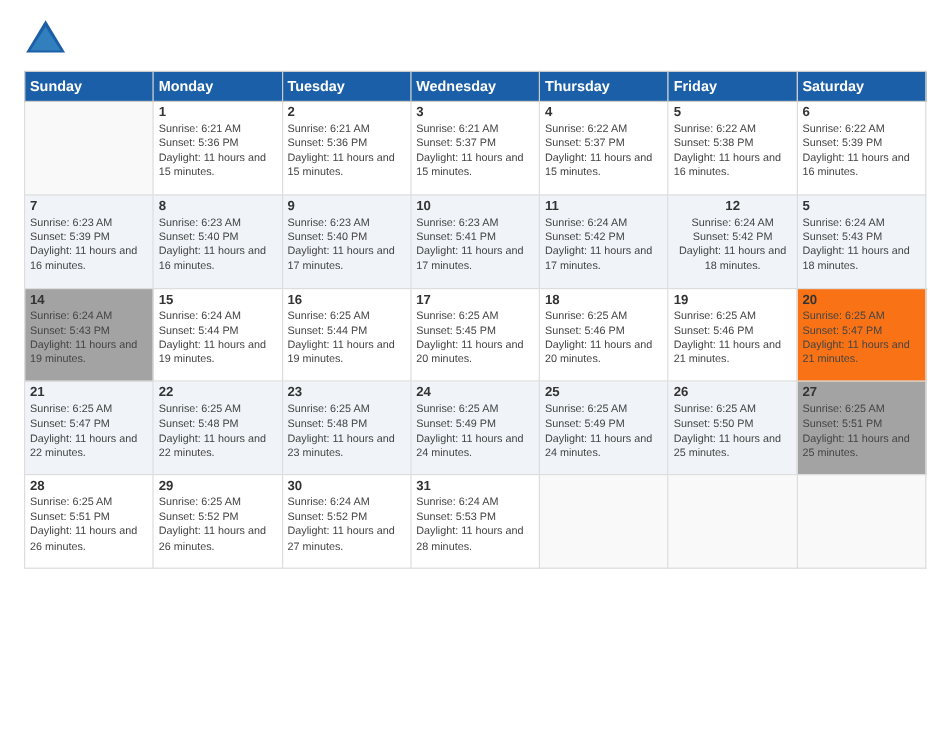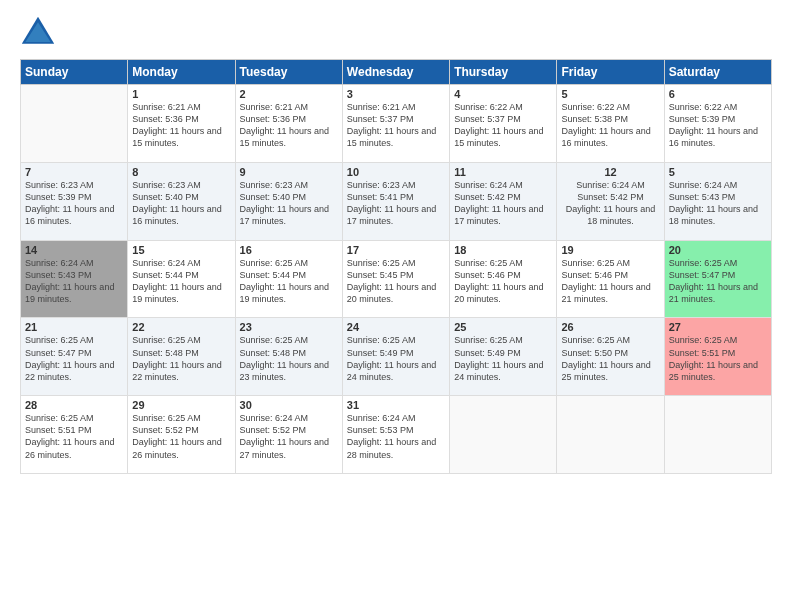--- a/index.html
+++ b/index.html
@@ -216,21 +216,21 @@
             <div class="day-info">Sunrise: 6:25 AM<br>Sunset: 5:45 PM<br>Daylight: 11 hours and 20 minutes.</div>
           </td>
           <td style="background: rgb(255, 255, 255);">
             <span class="day-num">18</span>
             <div class="day-info">Sunrise: 6:25 AM<br>Sunset: 5:46 PM<br>Daylight: 11 hours and 20 minutes.</div>
           </td>
           <td style="background: rgb(255, 255, 255);">
             <span class="day-num">19</span>
             <div class="day-info">Sunrise: 6:25 AM<br>Sunset: 5:46 PM<br>Daylight: 11 hours and 21 minutes.</div>
           </td>
-          <td style="background: #86efac;">
+          <td style="background: #f97316;">
             <span class="day-num">20</span>
             <div class="day-info">Sunrise: 6:25 AM<br>Sunset: 5:47 PM<br>Daylight: 11 hours and 21 minutes.</div>
           </td>
         </tr>
         <tr>
           <td style="background: rgb(240, 244, 248); margin-top: 32px;">
             <span class="day-num">21</span>
             <div class="day-info">Sunrise: 6:25 AM<br>Sunset: 5:47 PM<br>Daylight: 11 hours and 22 minutes.</div>
           </td>
           <td style="background: rgb(240, 244, 248);">
@@ -246,21 +246,21 @@
             <div class="day-info">Sunrise: 6:25 AM<br>Sunset: 5:49 PM<br>Daylight: 11 hours and 24 minutes.</div>
           </td>
           <td style="background: rgb(240, 244, 248);">
             <span class="day-num">25</span>
             <div class="day-info">Sunrise: 6:25 AM<br>Sunset: 5:49 PM<br>Daylight: 11 hours and 24 minutes.</div>
           </td>
           <td style="background: rgb(240, 244, 248);">
             <span class="day-num">26</span>
             <div class="day-info">Sunrise: 6:25 AM<br>Sunset: 5:50 PM<br>Daylight: 11 hours and 25 minutes.</div>
           </td>
-          <td style="background: #fca5a5;">
+          <td style="background: #a3a3a3;">
             <span class="day-num">27</span>
             <div class="day-info">Sunrise: 6:25 AM<br>Sunset: 5:51 PM<br>Daylight: 11 hours and 25 minutes.</div>
           </td>
         </tr>
         <tr>
           <td style="background: rgb(255, 255, 255);">
             <span class="day-num">28</span>
             <div class="day-info">Sunrise: 6:25 AM<br>Sunset: 5:51 PM<br>Daylight: 11 hours and 26 minutes.</div>
           </td>
           <td style="background: rgb(255, 255, 255); margin-top: 32px;">

